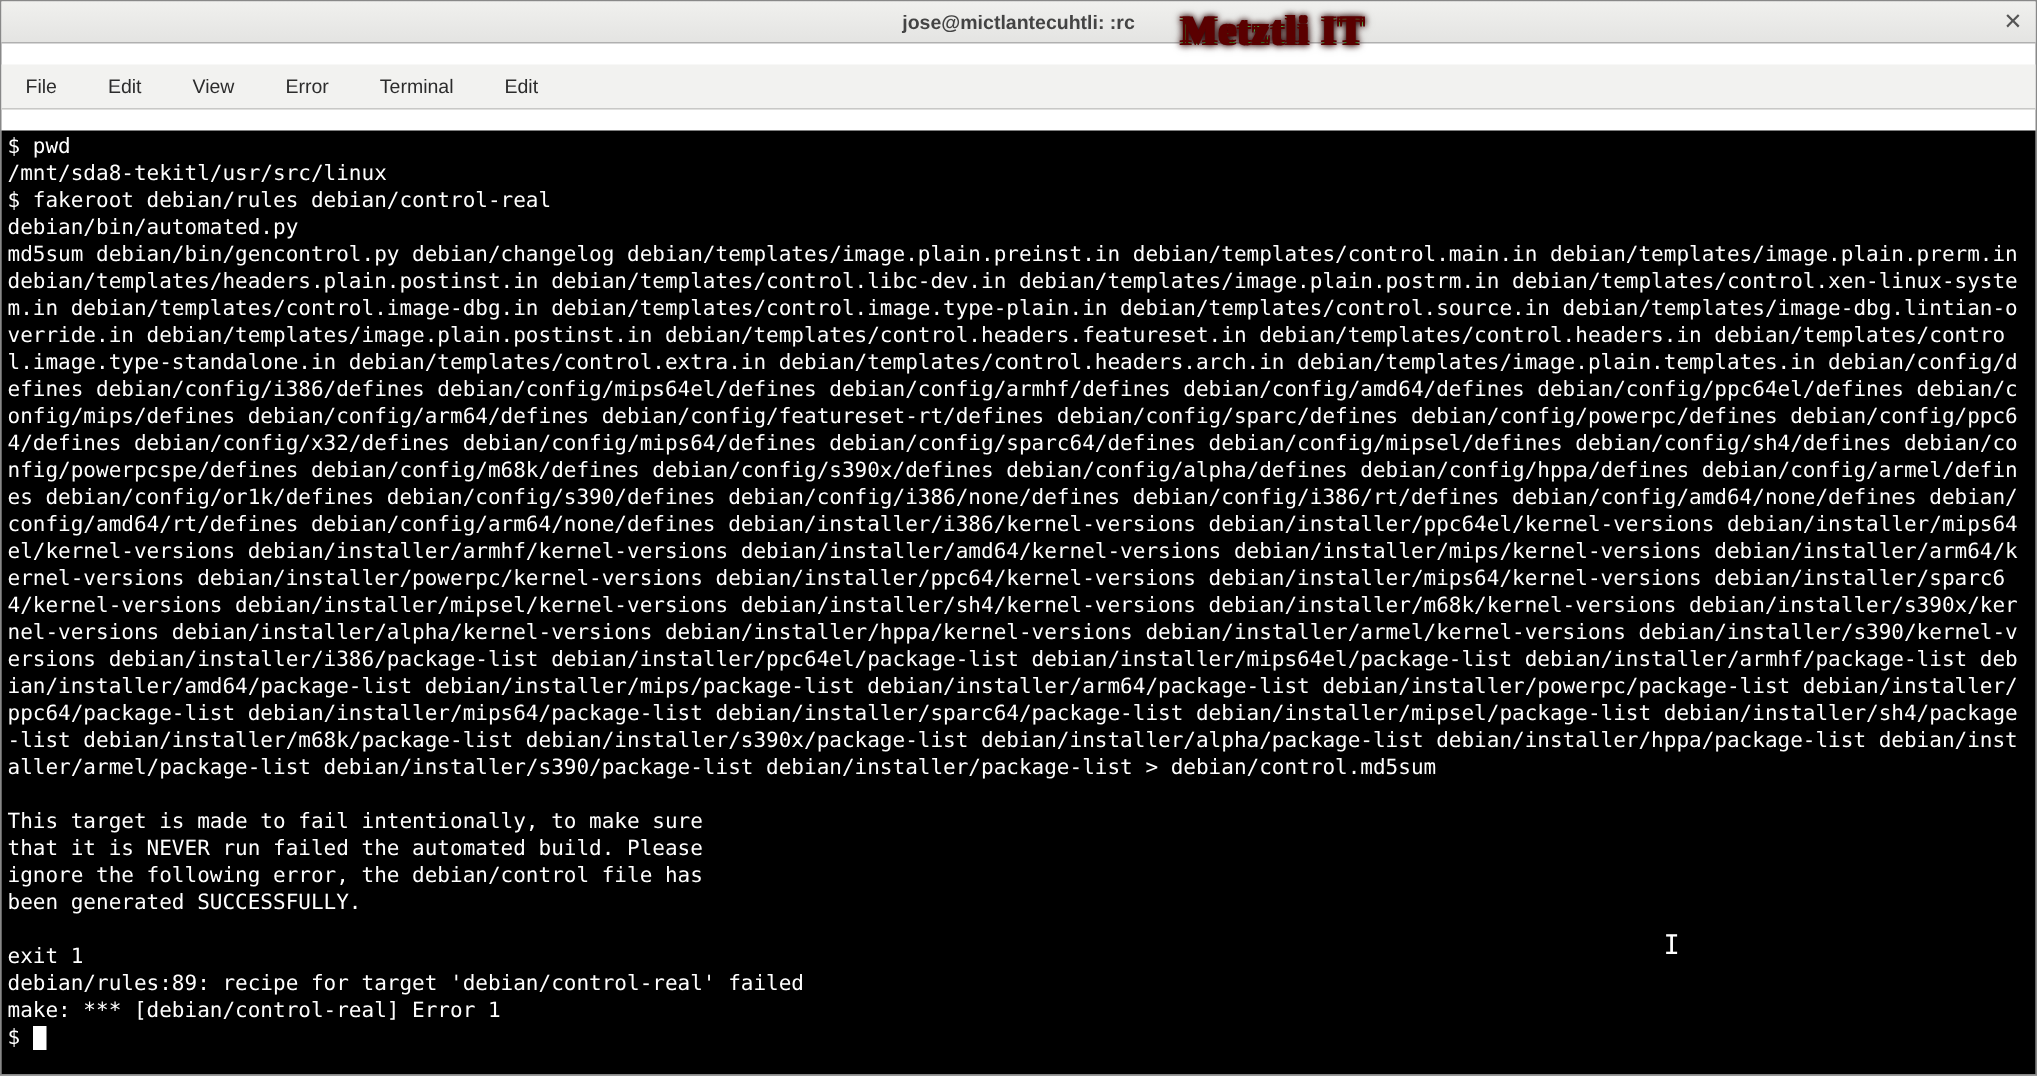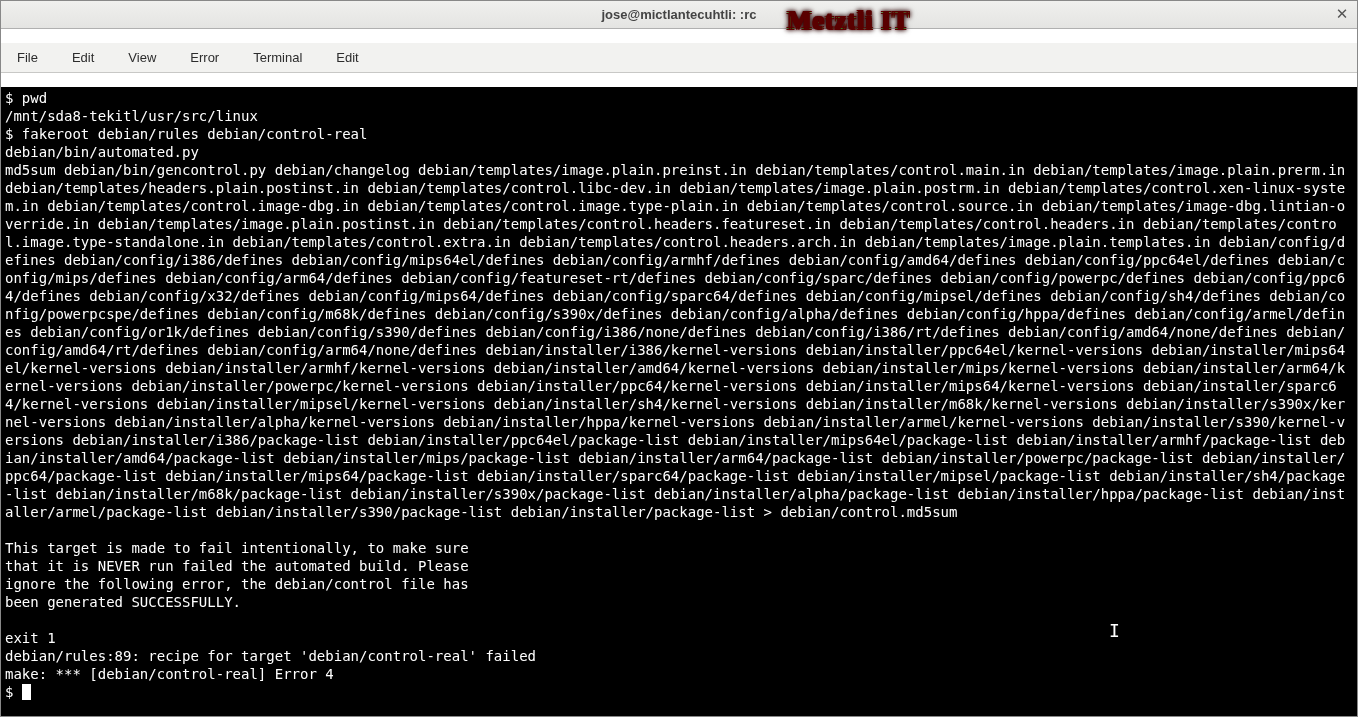--- a/index.html
+++ b/index.html
@@ -139,21 +139,21 @@
 <span>debian/bin/automated.py</span>
 <span>md5sum debian/bin/gencontrol.py debian/changelog debian/templates/image.plain.preinst.in debian/templates/control.main.in debian/templates/image.plain.prerm.in debian/templates/headers.plain.postinst.in debian/templates/control.libc-dev.in debian/templates/image.plain.postrm.in debian/templates/control.xen-linux-system.in debian/templates/control.image-dbg.in debian/templates/control.image.type-plain.in debian/templates/control.source.in debian/templates/image-dbg.lintian-override.in debian/templates/image.plain.postinst.in debian/templates/control.headers.featureset.in debian/templates/control.headers.in debian/templates/control.image.type-standalone.in debian/templates/control.extra.in debian/templates/control.headers.arch.in debian/templates/image.plain.templates.in debian/config/defines debian/config/i386/defines debian/config/mips64el/defines debian/config/armhf/defines debian/config/amd64/defines debian/config/ppc64el/defines debian/config/mips/defines debian/config/arm64/defines debian/config/featureset-rt/defines debian/config/sparc/defines debian/config/powerpc/defines debian/config/ppc64/defines debian/config/x32/defines debian/config/mips64/defines debian/config/sparc64/defines debian/config/mipsel/defines debian/config/sh4/defines debian/config/powerpcspe/defines debian/config/m68k/defines debian/config/s390x/defines debian/config/alpha/defines debian/config/hppa/defines debian/config/armel/defines debian/config/or1k/defines debian/config/s390/defines debian/config/i386/none/defines debian/config/i386/rt/defines debian/config/amd64/none/defines debian/config/amd64/rt/defines debian/config/arm64/none/defines debian/installer/i386/kernel-versions debian/installer/ppc64el/kernel-versions debian/installer/mips64el/kernel-versions debian/installer/armhf/kernel-versions debian/installer/amd64/kernel-versions debian/installer/mips/kernel-versions debian/installer/arm64/kernel-versions debian/installer/powerpc/kernel-versions debian/installer/ppc64/kernel-versions debian/installer/mips64/kernel-versions debian/installer/sparc64/kernel-versions debian/installer/mipsel/kernel-versions debian/installer/sh4/kernel-versions debian/installer/m68k/kernel-versions debian/installer/s390x/kernel-versions debian/installer/alpha/kernel-versions debian/installer/hppa/kernel-versions debian/installer/armel/kernel-versions debian/installer/s390/kernel-versions debian/installer/i386/package-list debian/installer/ppc64el/package-list debian/installer/mips64el/package-list debian/installer/armhf/package-list debian/installer/amd64/package-list debian/installer/mips/package-list debian/installer/arm64/package-list debian/installer/powerpc/package-list debian/installer/ppc64/package-list debian/installer/mips64/package-list debian/installer/sparc64/package-list debian/installer/mipsel/package-list debian/installer/sh4/package-list debian/installer/m68k/package-list debian/installer/s390x/package-list debian/installer/alpha/package-list debian/installer/hppa/package-list debian/installer/armel/package-list debian/installer/s390/package-list debian/installer/package-list &gt; debian/control.md5sum</span>
 <span></span>
 <span>This target is made to fail intentionally, to make sure</span>
 <span>that it is NEVER run failed the automated build. Please</span>
 <span>ignore the following error, the debian/control file has</span>
 <span>been generated SUCCESSFULLY.</span>
 <span></span>
 <span>exit 1</span>
 <span>debian/rules:89: recipe for target 'debian/control-real' failed</span>
-<span>make: *** [debian/control-real] Error 4</span>
+<span>make: *** [debian/control-real] Error 1</span>
 <span>$ </span><span class="cursor"></span></div>
 </div>
 
 <div class="watermark">
   <span class="watermark-text">Metztli IT</span>
 </div>
 
 <div class="ibeam" id="ibeam" style="top: 620px; left: 1109px;">I</div>
 
 </body></html>

